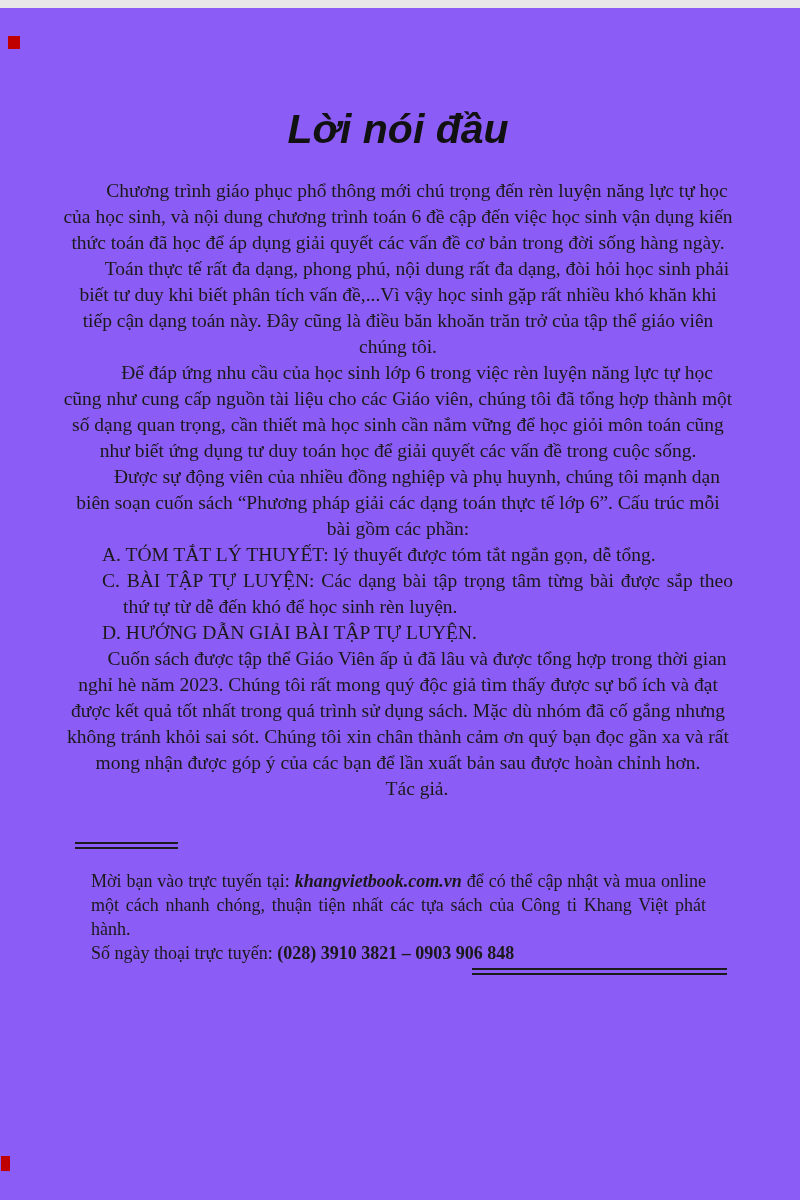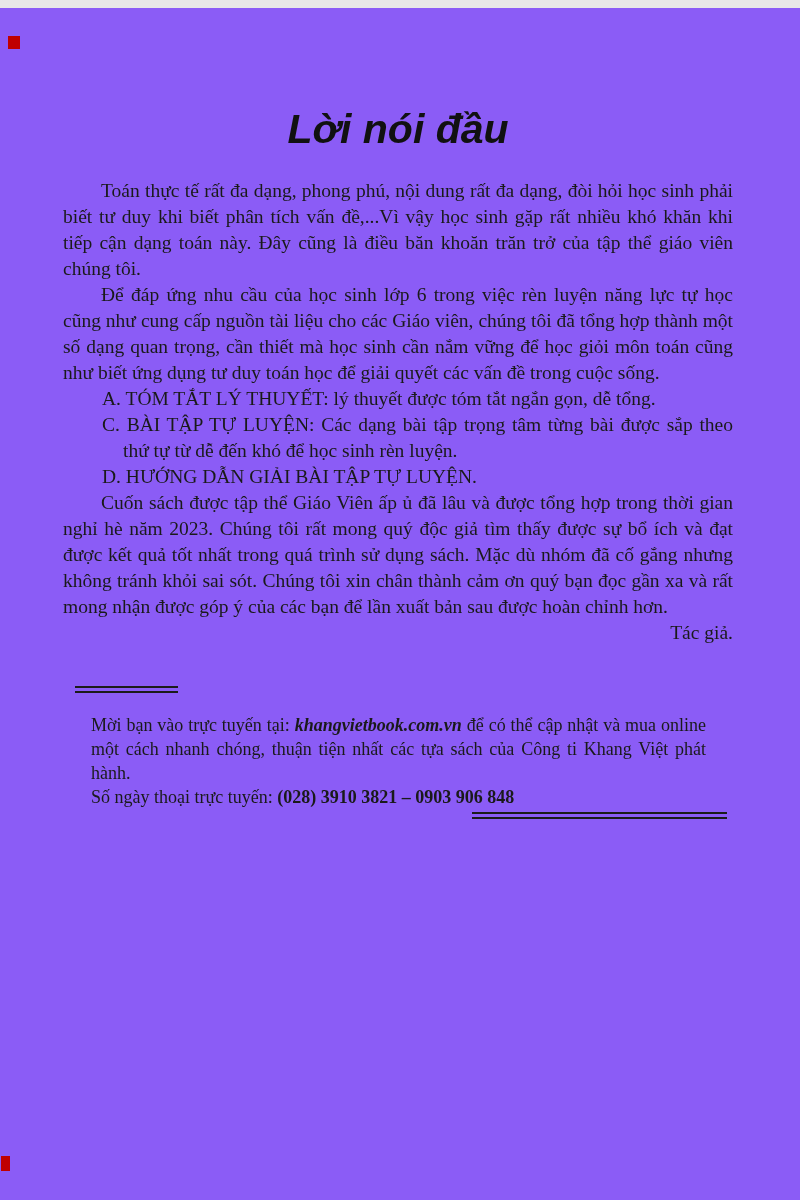--- a/index.html
+++ b/index.html
@@ -29,20 +29,21 @@
   }
   .body-text {
     margin-top: 28px;
     font-size: 19.5px;
     line-height: 26px;
     text-align: justify;
   }
   .body-text p {
     margin: 0;
     text-indent: 38px;
+    text-align: center;
   }
   .list-item {
     margin: 0;
     padding-left: 60px;
     text-indent: -21px;
     text-align: justify;
   }
   .b { font-weight: normal; }
   .signature {
     margin: 0;
@@ -89,22 +90,24 @@
 <div class="page">
 
   <div class="red-mark red-mark-top"></div>
   <div class="red-mark red-mark-bottom"></div>
 
   <div class="content">
 
     <h1 class="doc-title">Lời nói đầu</h1>
 
     <div class="body-text">
+      <p>Chương trình giáo phục phổ thông mới chú trọng đến rèn luyện năng lực tự học của học sinh, và nội dung chương trình toán 6 đề cập đến việc học sinh vận dụng kiến thức toán đã học để áp dụng giải quyết các vấn đề cơ bản trong đời sống hàng ngày.</p>
       <p>Toán thực tế rất đa dạng, phong phú, nội dung rất đa dạng, đòi hỏi học sinh phải biết tư duy khi biết phân tích vấn đề,...Vì vậy học sinh gặp rất nhiều khó khăn khi tiếp cận dạng toán này. Đây cũng là điều băn khoăn trăn trở của tập thể giáo viên chúng tôi.</p>
       <p>Để đáp ứng nhu cầu của học sinh lớp 6 trong việc rèn luyện năng lực tự học cũng như cung cấp nguồn tài liệu cho các Giáo viên, chúng tôi đã tổng hợp thành một số dạng quan trọng, cần thiết mà học sinh cần nắm vững để học giỏi môn toán cũng như biết ứng dụng tư duy toán học để giải quyết các vấn đề trong cuộc sống.</p>
+      <p>Được sự động viên của nhiều đồng nghiệp và phụ huynh, chúng tôi mạnh dạn biên soạn cuốn sách “Phương pháp giải các dạng toán thực tế lớp 6”. Cấu trúc mỗi bài gồm các phần:</p>
 
       <div class="list-item"><span class="b">A. TÓM TẮT LÝ THUYẾT:</span> <span>lý thuyết được tóm tắt ngắn gọn, dễ tổng.</span></div>
       <div class="list-item"><span class="b">C. BÀI TẬP TỰ LUYỆN:</span> <span>Các dạng bài tập trọng tâm từng bài được sắp theo thứ tự từ dễ đến khó để học sinh rèn luyện.</span></div>
       <div class="list-item"><span class="b">D. HƯỚNG DẪN GIẢI BÀI TẬP TỰ LUYỆN.</span></div>
 
       <p>Cuốn sách được tập thể Giáo Viên ấp ủ đã lâu và được tổng hợp trong thời gian nghỉ hè năm 2023. Chúng tôi rất mong quý độc giả tìm thấy được sự bổ ích và đạt được kết quả tốt nhất trong quá trình sử dụng sách. Mặc dù nhóm đã cố gắng nhưng không tránh khỏi sai sót. Chúng tôi xin chân thành cảm ơn quý bạn đọc gần xa và rất mong nhận được góp ý của các bạn để lần xuất bản sau được hoàn chỉnh hơn.</p>
       <p class="signature">Tác giả.</p>
     </div>
 
     <div class="rule-small"></div>

